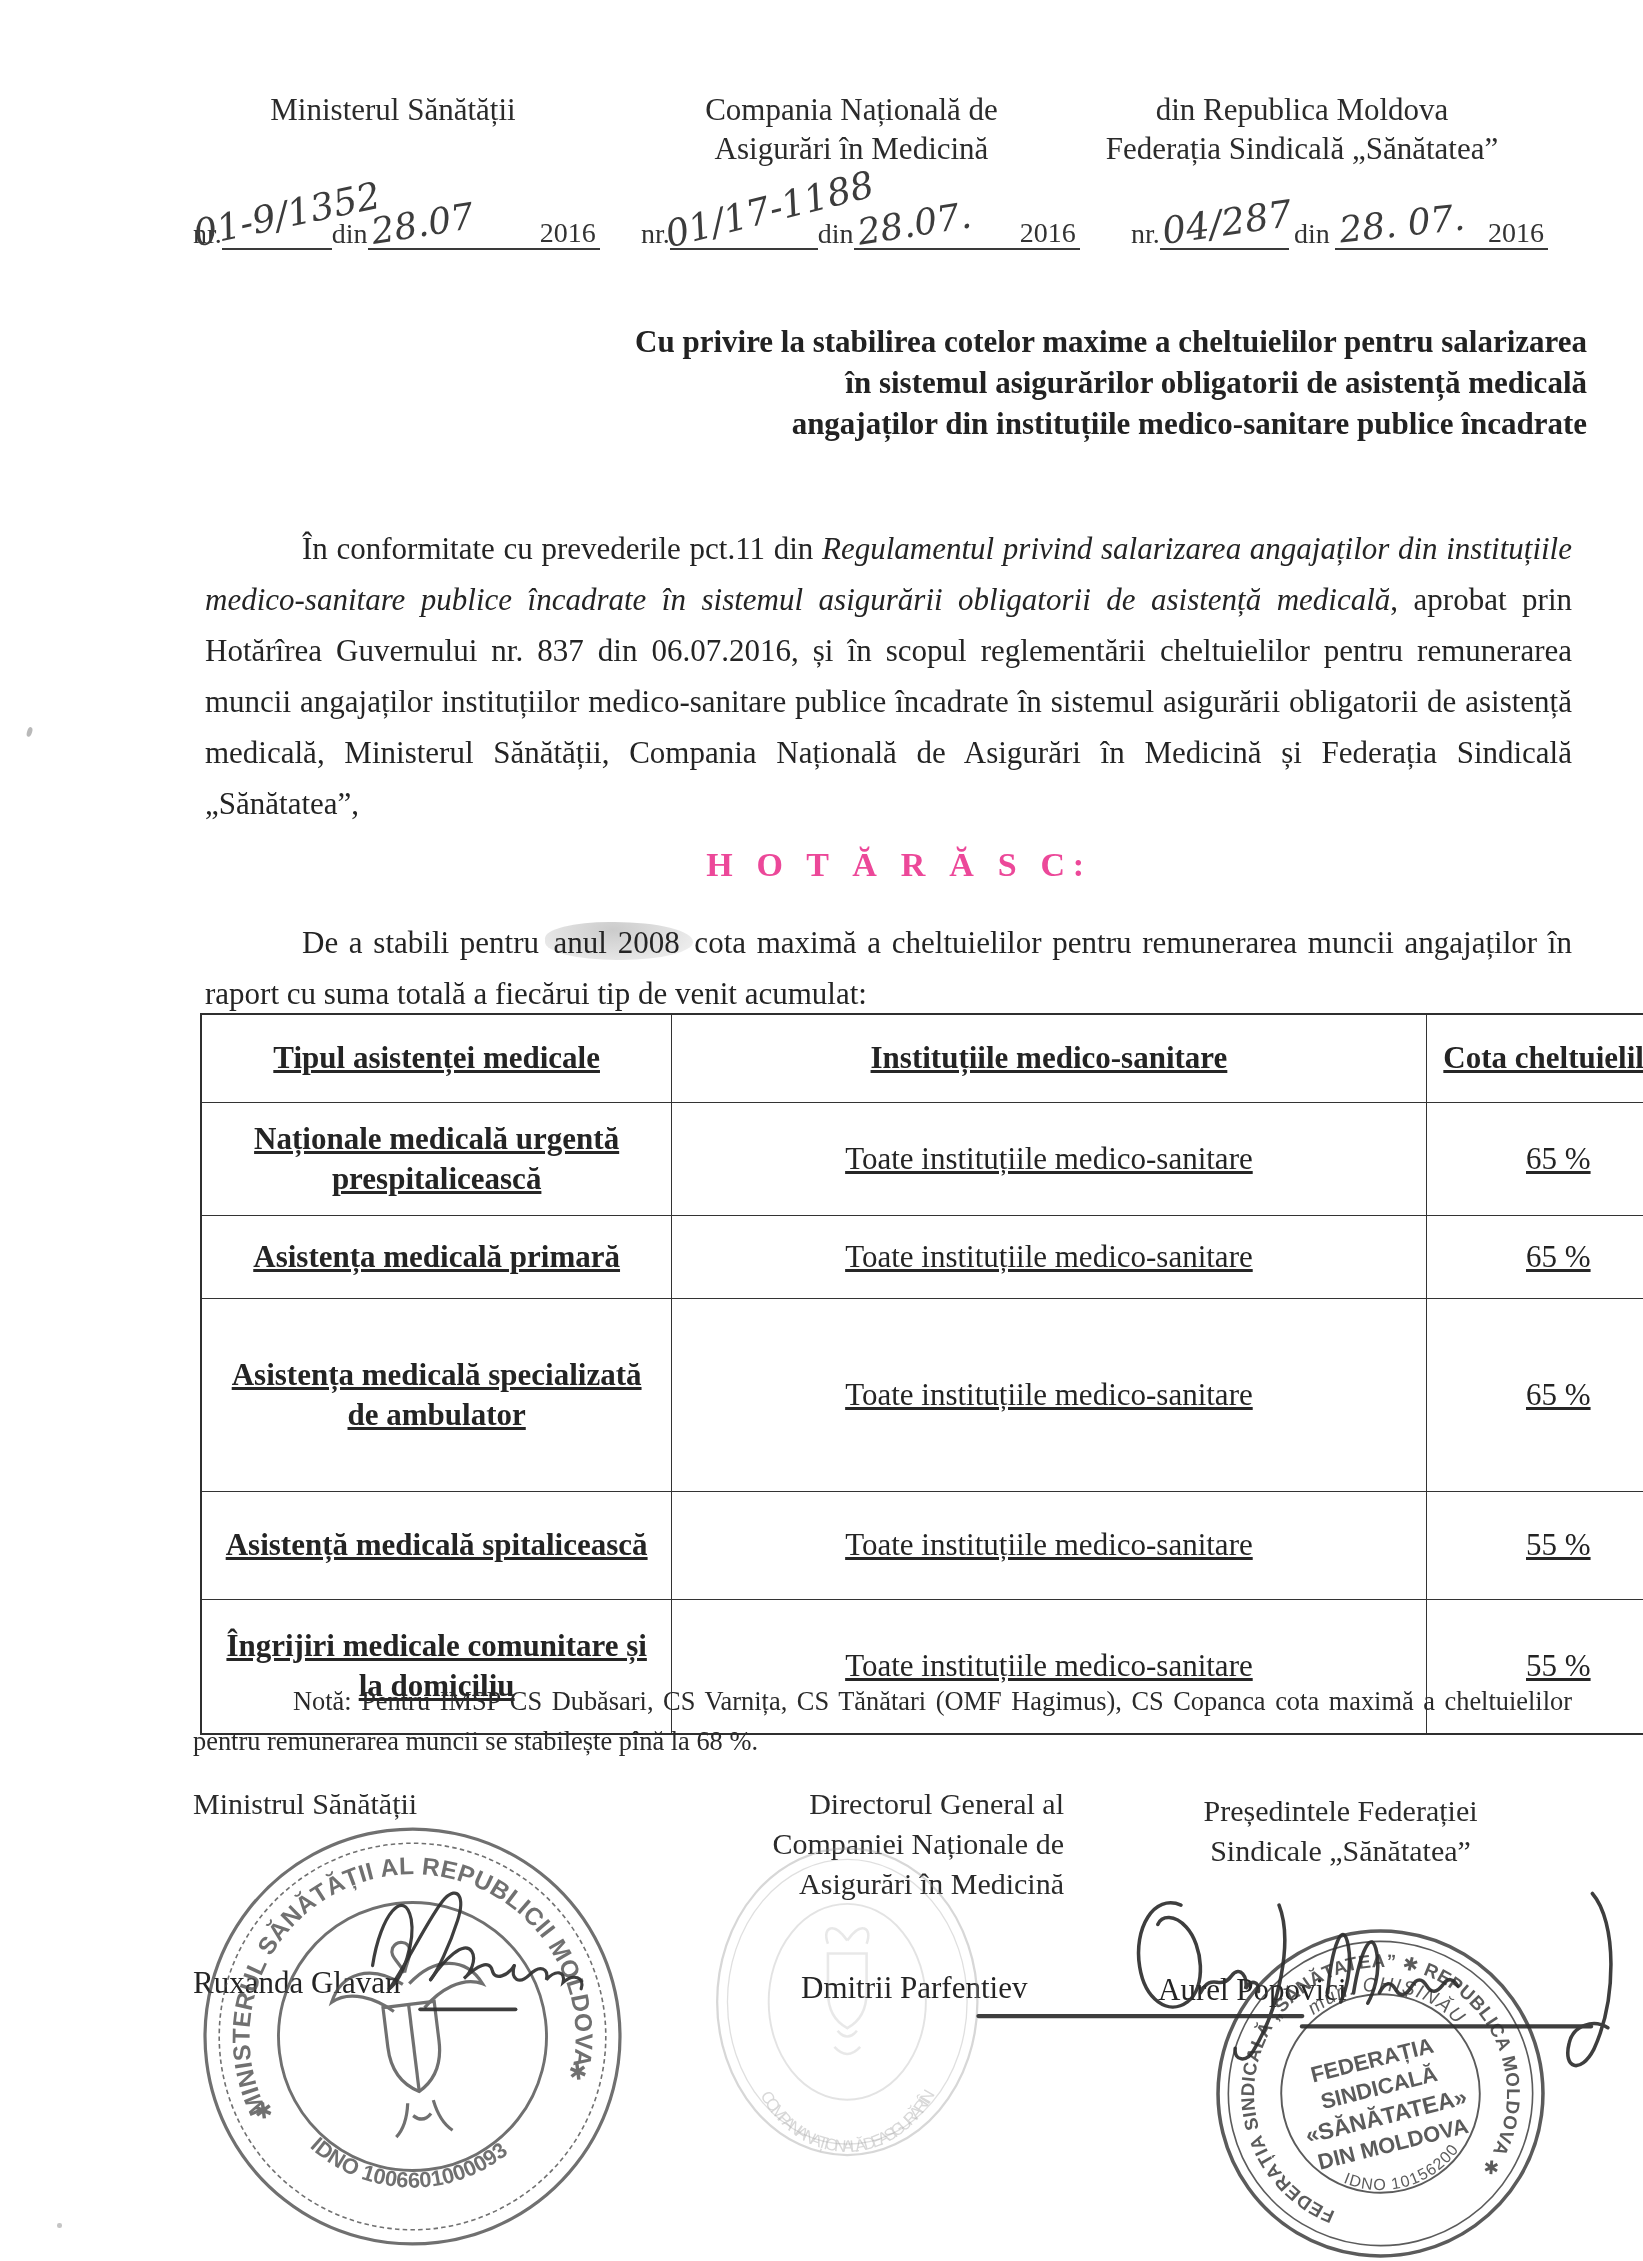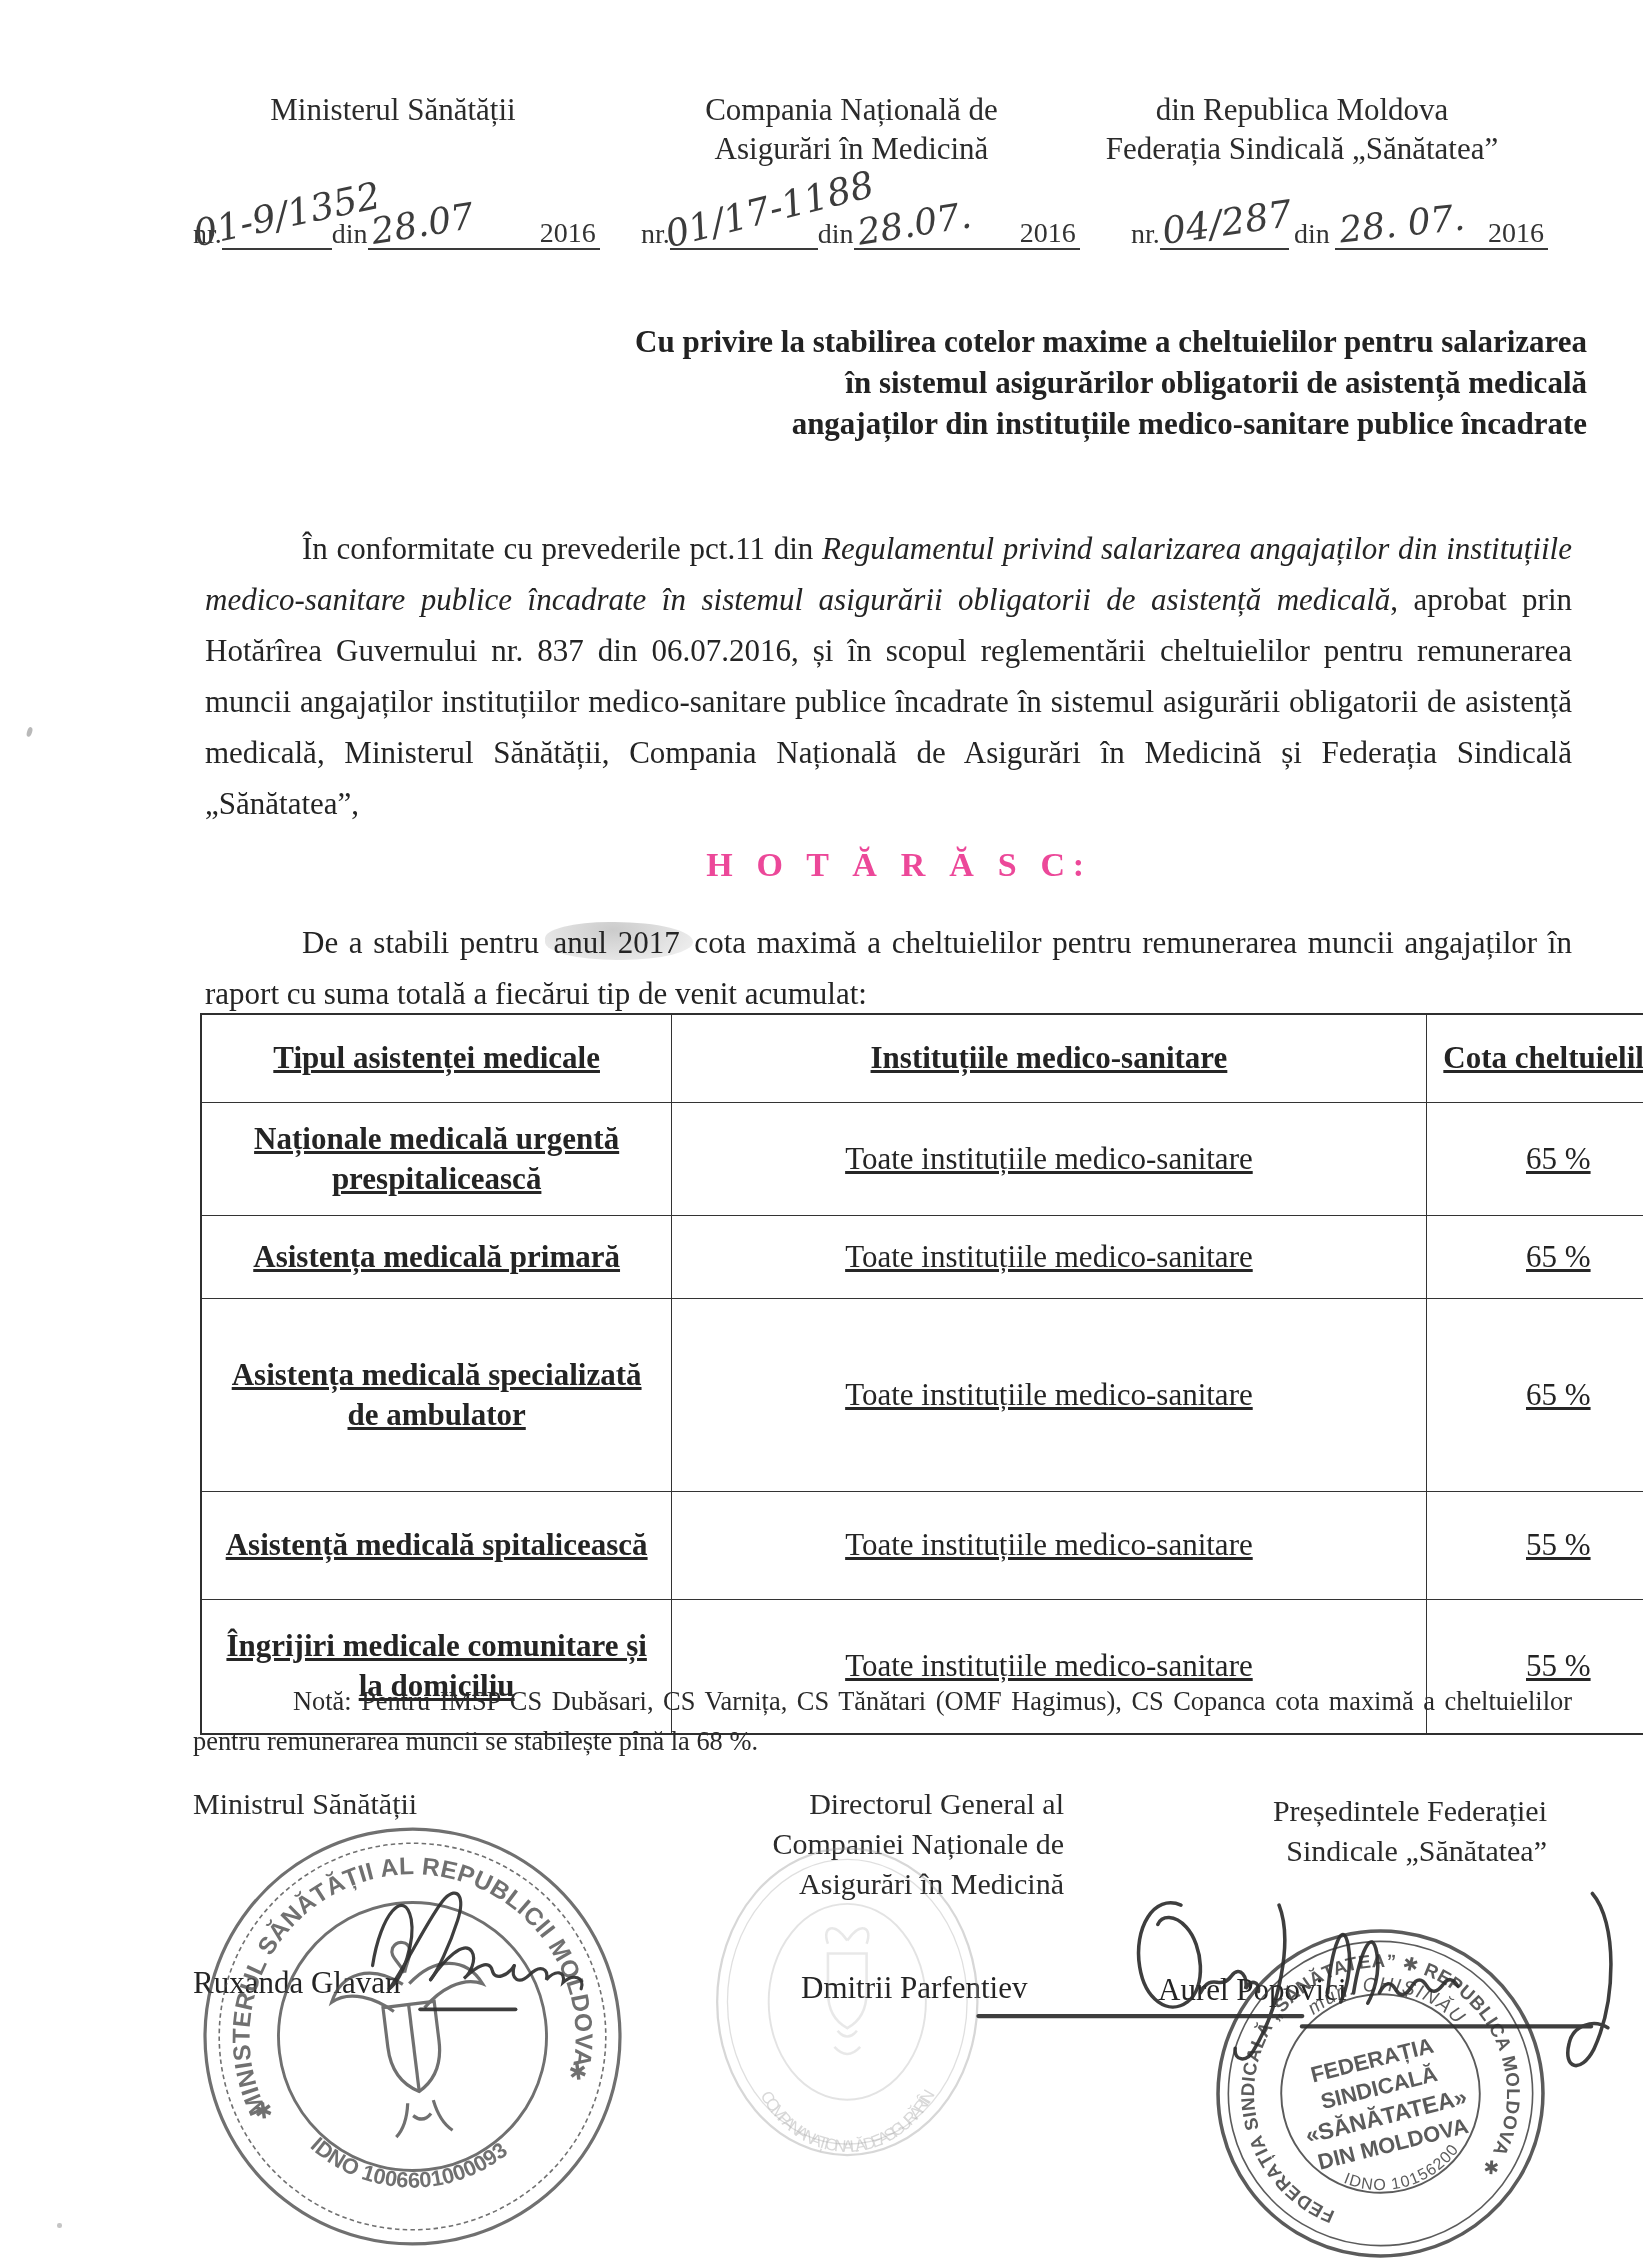--- a/index.html
+++ b/index.html
@@ -61,21 +61,21 @@
   tr.hdr{height:88px;}
   tr.r0{height:113px;} tr.r1{height:83px;} tr.r2{height:193px;}
   tr.r3{height:108px;padding-left:9px;} tr.r4{height:135px;}
   
   .note{position:absolute;left:193px;top:1681px;width:1379px;font-size:26.4px;line-height:40px;
     text-align:justify;text-indent:100px;color:#2a2a2a;}
   
   .sig-title{position:absolute;font-size:30px;line-height:40px;color:#2b2b2b;}
   .st-left{left:193px;top:1784px;width:387px;}
   .st-mid{left:651px;top:1784px;width:413px;text-align:right;}
-  .st-right{left:1134px;top:1791px;width:413px;text-align:right;}
+  .st-right{left:1134px;top:1791px;width:413px;text-align:center;}
   .sig-name{position:absolute;font-size:31px;color:#242424;white-space:nowrap;z-index:1;}
   .sn-left{left:193px;top:1965px;}
   .sn-mid{left:801px;top:1970px;}
   .sn-right{left:1158px;top:1972px;}
   .stamp{position:absolute;z-index:2;}
   .signature{position:absolute;z-index:3;}
   .speck{position:absolute;background:#8b8b8b;border-radius:50%;}
   .speck-1{left:27px;top:727px;width:5.2px;height:10.3px;transform:rotate(18deg);opacity:.6;}
   .speck-2{left:57px;top:2223px;width:4.5px;height:4.5px;opacity:.5;}
   .stamp text{font-family:"Liberation Sans","DejaVu Sans",sans-serif;}
@@ -110,21 +110,21 @@
   <div class="title">
     <div>Cu privire la stabilirea cotelor maxime a cheltuielilor pentru salarizarea</div>
     <div>în sistemul asigurărilor obligatorii de asistență medicală</div>
     <div>angajaților din instituțiile medico-sanitare publice  încadrate</div>
   </div>
 
   <div class="para p1"><span>În conformitate cu prevederile pct.11 din </span><span class="it">Regulamentul privind salarizarea angajaților din instituțiile medico-sanitare publice încadrate în sistemul asigurării obligatorii de asistență medicală</span><span>, aprobat prin Hotărîrea Guvernului nr. 837 din 06.07.2016, și în scopul reglementării cheltuielilor pentru remunerarea muncii angajaților instituțiilor medico-sanitare publice încadrate în sistemul asigurării obligatorii de asistență medicală, Ministerul Sănătății, Compania Națională de Asigurări în Medicină și Federația Sindicală „Sănătatea”,</span></div>
 
   <div class="decision">H O T Ă R Ă S C:</div>
 
-  <div class="para p2"><span>De a stabili pentru </span><span class="smudge">anul 2017</span><span> cota maximă a cheltuielilor pentru remunerarea muncii angajaților în raport cu suma totală a fiecărui tip de venit acumulat:</span></div>
+  <div class="para p2"><span>De a stabili pentru </span><span class="smudge">anul 2008</span><span> cota maximă a cheltuielilor pentru remunerarea muncii angajaților în raport cu suma totală a fiecărui tip de venit acumulat:</span></div>
 
   <table class="quota">
     <tbody>
         <tr class="hdr">
       <th class="c1">Tipul asistenței medicale</th>
       <th class="c2">Instituțiile medico-sanitare</th>
       <th class="c3">Cota cheltuielilor</th>
     </tr>
     <tr class="r0">
       <td class="c1">Naționale medicală urgentă prespitalicească</td>

